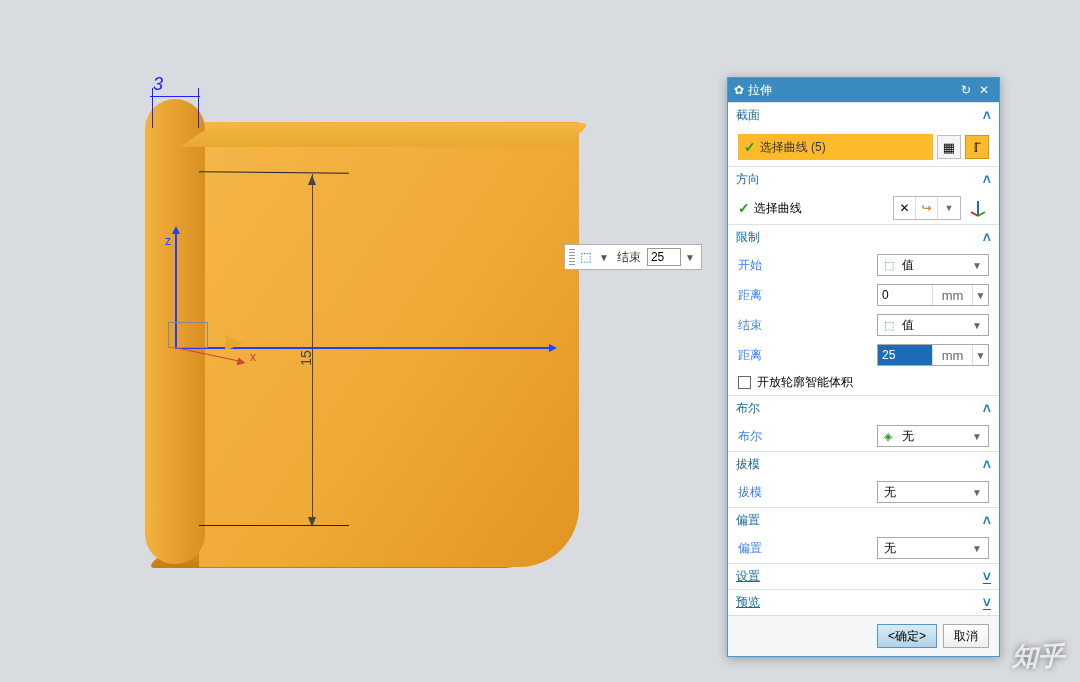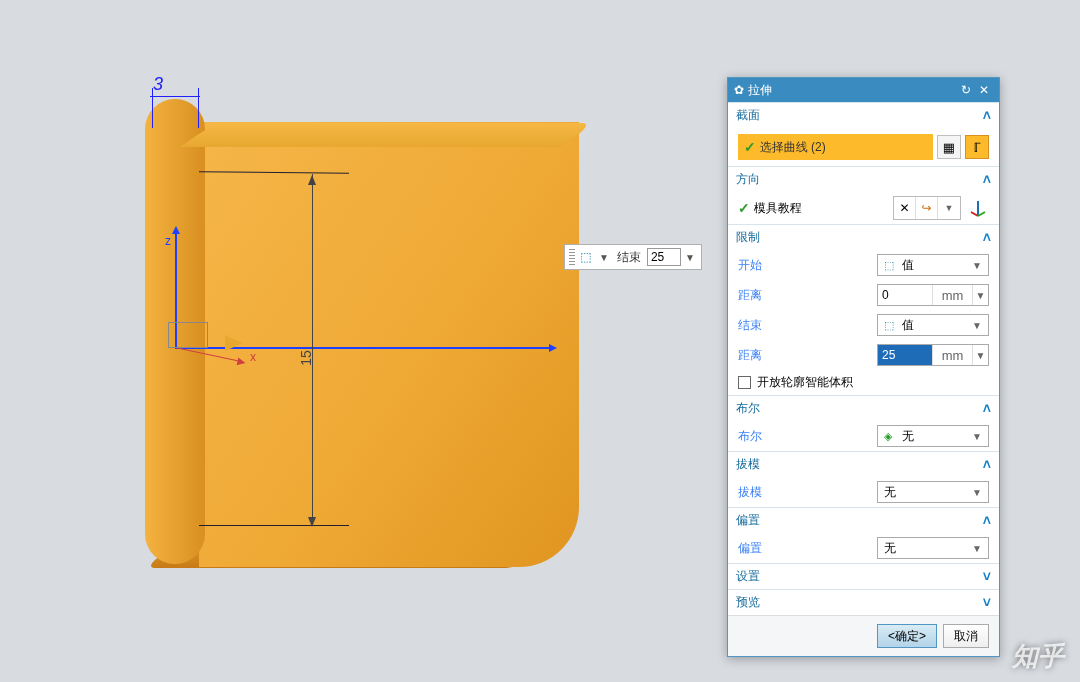--- a/index.html
+++ b/index.html
@@ -83,21 +83,21 @@
 .sel .car { color:#666; font-size:10px; }
 .inp-combo { display:flex; height:22px; border:1px solid #aaa; min-width:112px; }
 .inp-combo input { border:none; width:54px; padding:0 4px; font-size:12px; outline:none; }
 .inp-combo input.hl { background:#1e6bb8; color:#fff; }
 .inp-combo .unit { flex:1; display:flex; align-items:center; justify-content:center; border-left:1px solid #ddd; color:#666; font-size:13px; }
 .inp-combo .car { width:16px; display:flex; align-items:center; justify-content:center; color:#666; font-size:10px; border-left:1px solid #ddd; }
 
 .chk-row { display:flex; align-items:center; padding:4px 10px; gap:6px; }
 .chk-box { width:13px; height:13px; border:1px solid #666; }
 
-.collapsed { border-top:1px solid #d8e4ec; }
+.collapsed { border-top:1px solid #d8e4ec;text-decoration:underline; }
 
 .btn-bar { display:flex; justify-content:flex-end; padding:8px 10px; gap:6px; background:#f4f6f8; border-top:1px solid #ddd; }
 .btn { height:24px; padding:0 10px; border:1px solid #aaa; background:linear-gradient(#fff,#eee); display:flex; align-items:center; font-size:12px; cursor:pointer; }
 .btn.primary { background:linear-gradient(#d8ecf5,#b3d3e8); border-color:#5296c4; }
 
 .watermark { position:absolute; right:16px; bottom:8px; color:rgba(255,255,255,0.75); font-size:26px; font-style:italic; display:flex; align-items:center; gap:10px; text-shadow:0 0 6px rgba(0,0,0,0.5); }
 .watermark .logo { font-weight:bold; }
 </style>
 </head>
 <body>
@@ -150,35 +150,35 @@
 
   <div class="section-hdr">
     <span>截面</span>
     <span class="sp"></span>
       <span class="chev">˄</span>
   </div>
   <div class="section-body">
     <div class="curve-sel">
       <div class="curve-label">
         <span class="chk">✓</span>
-        <span>选择曲线 (2)</span>
+        <span>选择曲线 (5)</span>
       </div>
       <div class="ico-btn">▦</div>
       <div class="ico-btn active">ℾ</div>
     </div>
   </div>
 
   <div class="section-hdr">
     <span>方向</span>
     <span class="sp"></span>
       <span class="chev">˄</span>
   </div>
   <div class="vec-row">
     <span class="chk">✓</span>
-    <span>模具教程</span>
+    <span>选择曲线</span>
     <span class="sp"></span>
     <div class="vec-btns">
       <div class="vb">✕</div>
       <div class="vb" style="color:#d07010">↪</div>
       <div class="vb" style="font-size:9px;color:#666">▼</div>
     </div>
     <div class="vec-axis">
       <svg width="20" height="20">
           <line x1="10" y1="18" x2="10" y2="3" stroke="#1e6bb8" stroke-width="2"></line>
           <line x1="10" y1="18" x2="3" y2="14" stroke="#c22" stroke-width="2"></line>

